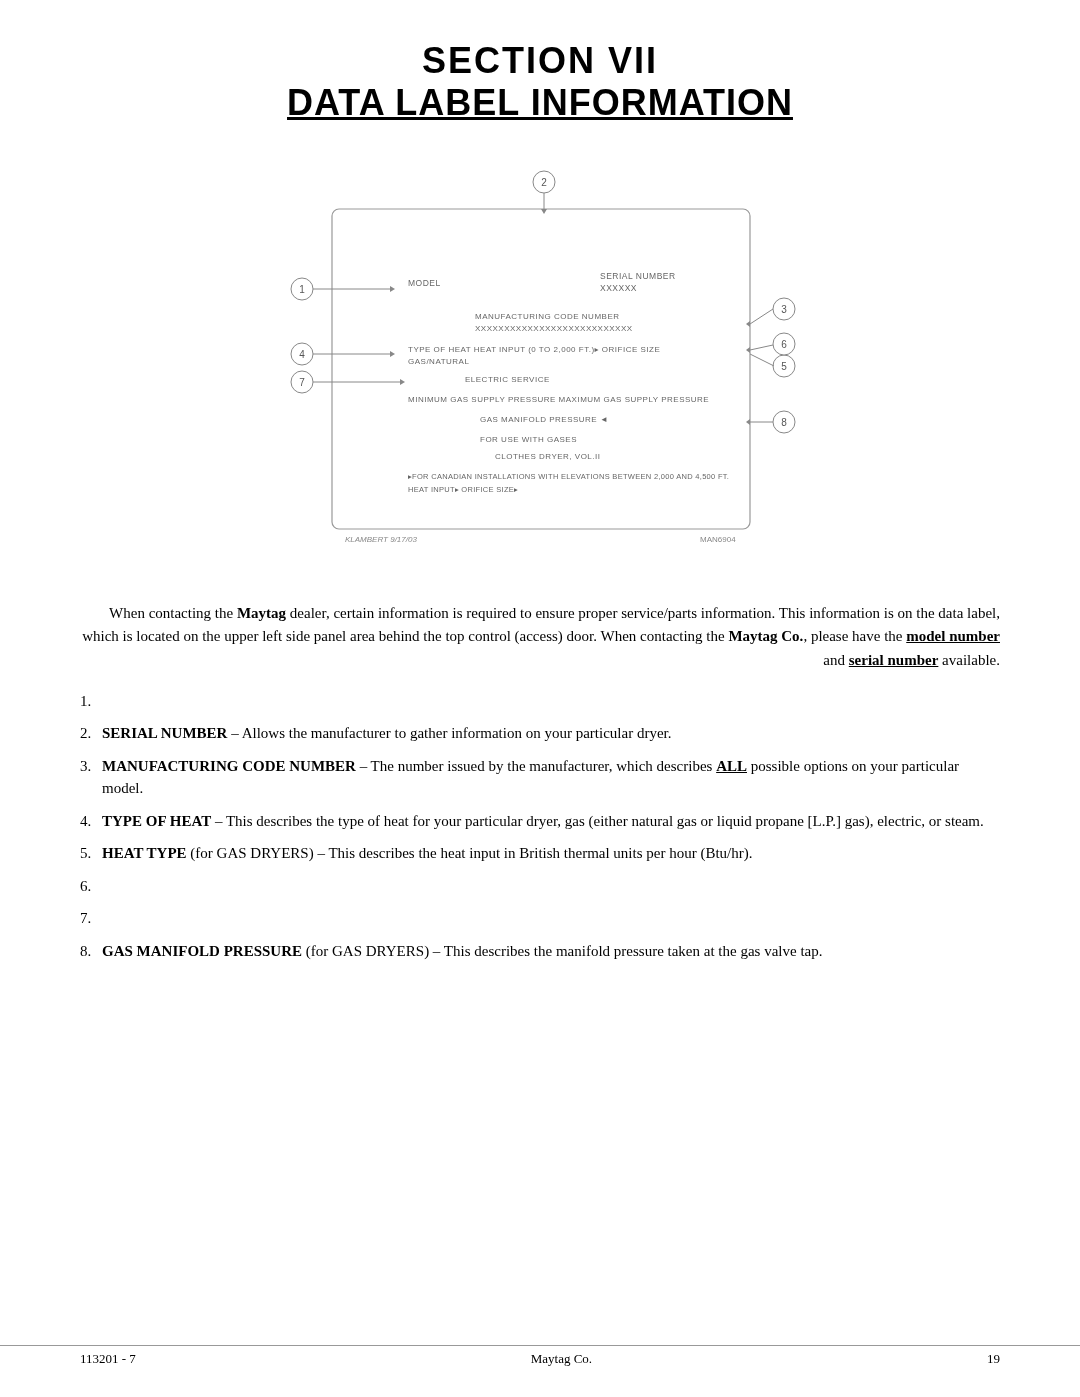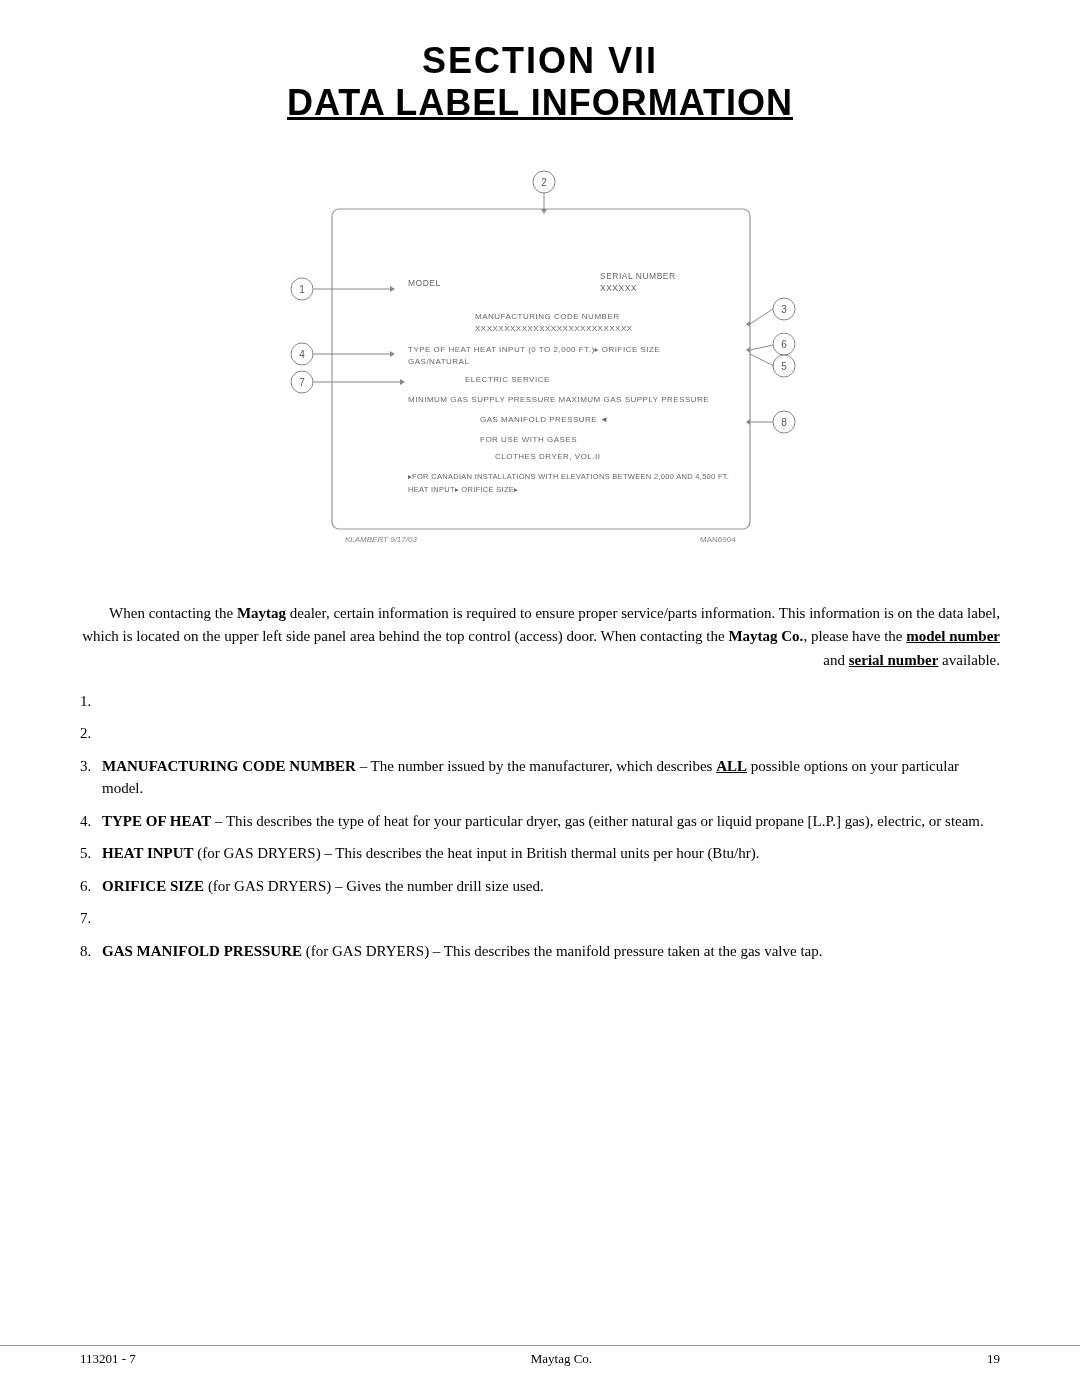--- a/index.html
+++ b/index.html
@@ -175,40 +175,40 @@
 </div>
 
 <div class="list-container">
 
   <div class="list-item">
     <span class="list-num">1.</span>
   </div>
 
   <div class="list-item">
     <span class="list-num">2.</span>
+    <span class="list-text"><span class="bold">SERIAL NUMBER</span> – Allows the manufacturer to gather information on your particular dryer.</span>
   </div>
 
   <div class="list-item">
     <span class="list-num">3.</span>
     <span class="list-text"><span class="bold">MANUFACTURING CODE NUMBER</span> – The number issued by the manufacturer, which describes <span class="bold underline">ALL</span> possible options on your particular model.</span>
   </div>
 
   <div class="list-item">
     <span class="list-num">4.</span>
     <span class="list-text"><span class="bold">TYPE OF HEAT</span> – This describes the type of heat for your particular dryer, gas (either natural gas or liquid propane [L.P.] gas), electric, or steam.</span>
   </div>
 
   <div class="list-item">
     <span class="list-num">5.</span>
-    <span class="list-text"><span class="bold">HEAT INPUT</span> (for GAS DRYERS) – This describes the heat input in British thermal units per hour (Btu/hr).</span>
+    <span class="list-text"><span class="bold">HEAT TYPE</span> (for GAS DRYERS) – This describes the heat input in British thermal units per hour (Btu/hr).</span>
   </div>
 
   <div class="list-item">
     <span class="list-num">6.</span>
-    <span class="list-text"><span class="bold">ORIFICE SIZE</span> (for GAS DRYERS) – Gives the number drill size used.</span>
   </div>
 
   <div class="list-item">
     <span class="list-num">7.</span>
   </div>
 
   <div class="list-item">
     <span class="list-num">8.</span>
     <span class="list-text"><span class="bold">GAS MANIFOLD PRESSURE</span> (for GAS DRYERS) – This describes the manifold pressure taken at the gas valve tap.</span>
   </div>

